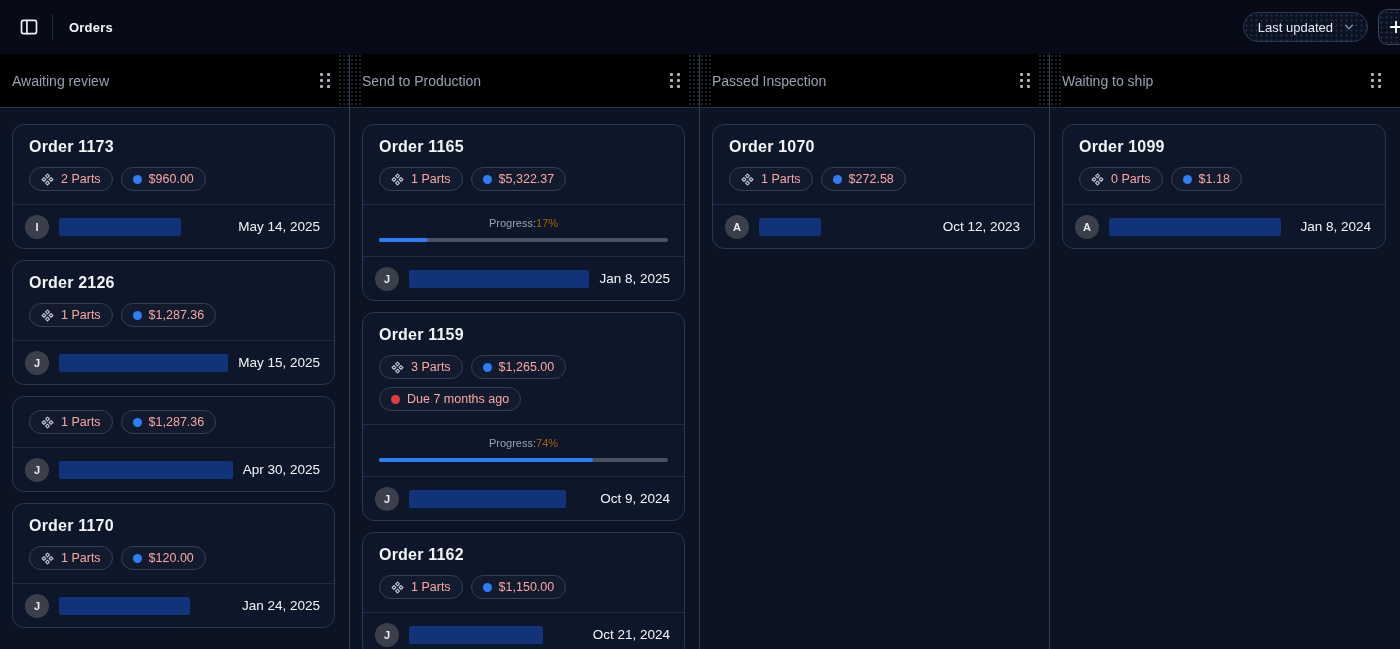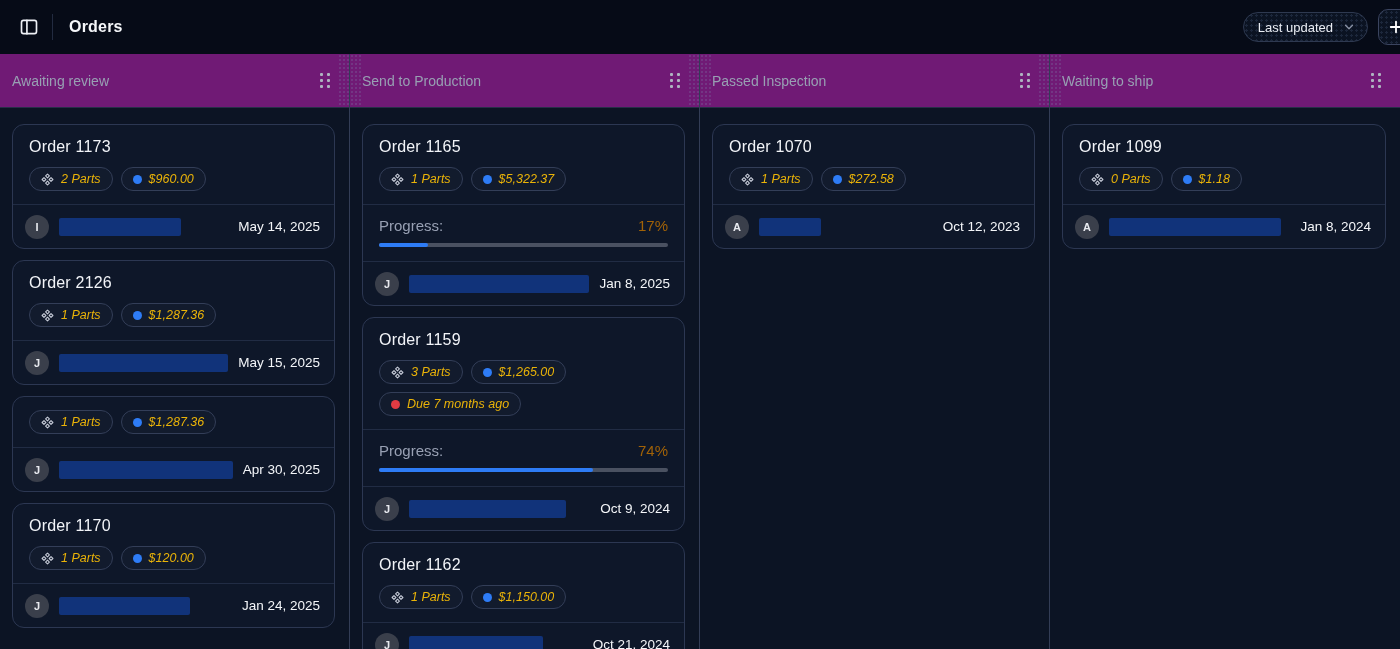--- a/index.html
+++ b/index.html
@@ -14,21 +14,21 @@
   
   .topbar {
     height:54px; background:#060b17;
     display:flex; align-items:center; padding:0 12px;
   }
   .panel-btn {
     width:34px; height:34px; background:transparent; border:none; cursor:pointer;
     display:flex; align-items:center; justify-content:center; color:#eef1f6;
   }
   .topbar-divider { width:1px; height:26px; background:#222b40; margin:0 16px 0 6px; }
-  .topbar-title { font-size:16px; font-weight:600; letter-spacing:.2px; color:#f5f7fa; }
+  .topbar-title { font-size:13px; font-weight:600; letter-spacing:.2px; color:#f5f7fa; }
   .topbar-right { margin-left:auto; display:flex; align-items:center; gap:10px; }
   .dotted-bg {
     background-color:#0b1322;
     background-image:radial-gradient(rgba(120,145,190,.16) 1px, transparent 1.2px);
     background-size:5px 5px;
     text-align:center;
   }
   .sort-btn {
     height:30px; border-radius:15px; border:1px solid #2e3950; cursor:pointer;
     color:#e9ecf2; font-size:13px; font-family:inherit;
@@ -46,21 +46,21 @@
   .column:not(:last-child) { border-right:1px solid #333d56; }
   .column + .column::before,
   .column:not(:last-child)::after {
     content:""; position:absolute; top:0; height:53px; width:11px; pointer-events:none;
     background-image:radial-gradient(rgba(130,150,185,.22) 1px, transparent 1.2px);
     background-size:4px 4px;
   }
   .column + .column::before { left:0; }
   .column:not(:last-child)::after { right:0; }
   .col-header {
-    height:54px; background:#701a75; border-bottom:1px solid #262f47;
+    height:54px; background:#000000; border-bottom:1px solid #262f47;
     display:flex; align-items:center; justify-content:space-between;
     padding:0 18px 0 12px; flex-shrink:0;
   }
   .col-title { color:#98a0b3; font-size:14px; }
   .grip { position:relative; width:12px; height:17px; cursor:grab; }
   .grip::before {
     content:""; position:absolute; left:1px; top:1px; width:3px; height:3px;
     border-radius:1px; background:#aeb4c0;
     box-shadow:7px 0 #aeb4c0, 0 6px #aeb4c0, 7px 6px #aeb4c0, 0 12px #aeb4c0, 7px 12px #aeb4c0;
   }
@@ -68,32 +68,32 @@
     flex:1; overflow:hidden; padding:16px 14px 0 12px;
     display:flex; flex-direction:column; gap:11px;
   }
 
   
   .card {
     background:#0e1729; border:1px solid #2c3752; border-radius:12px;
     flex-shrink:0; cursor:pointer;
   }
   .card-head { padding:13px 16px; }
-  .card-title { font-size:16px; font-weight:400; letter-spacing:.2px; margin-bottom:11px; }
+  .card-title { font-size:16px; font-weight:700; letter-spacing:.2px; margin-bottom:11px; }
   .badges { display:flex; gap:8px; flex-wrap:wrap; }
   .badge {
     height:24px; border:1px solid #333e58; border-radius:12px;
     display:inline-flex; align-items:center; gap:7px; padding:4px 11px;
-    font-size:12.5px; color:#eab308; background:rgba(255,255,255,.02); white-space:nowrap;font-style:italic;
+    font-size:12.5px; color:#fca5a5; background:rgba(255,255,255,.02); white-space:nowrap;
   }
   .badge .icon { display:flex; color:#c7ccd8; }
   .dot { width:9px; height:9px; border-radius:50%; flex-shrink:0; }
 
   .progress-sec { border-top:1px solid #212c44; padding:12px 16px 14px; }
-  .progress-row { display:flex; justify-content:space-between; font-size:15px; color:#98a0b3; margin-bottom:9px; }
+  .progress-row { display:flex; justify-content:center; font-size:11px; color:#98a0b3; margin-bottom:9px; }
   .progress-pct { color:#a16207; }
   .track { height:4px; border-radius:2px; background:#4a5161; }
   .fill { height:4px; border-radius:2px; }
 
   .card-foot {
     border-top:1px solid #212c44; height:44px;
     display:flex; align-items:center; gap:10px; padding:0 14px 0 12px;
   }
   .avatar {
     width:24px; height:24px; border-radius:50%; background:#3a3f4b; color:#e8eaef;

